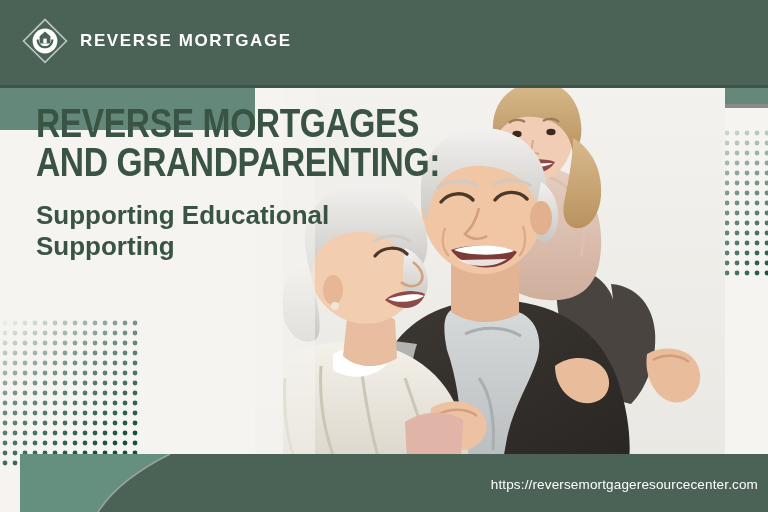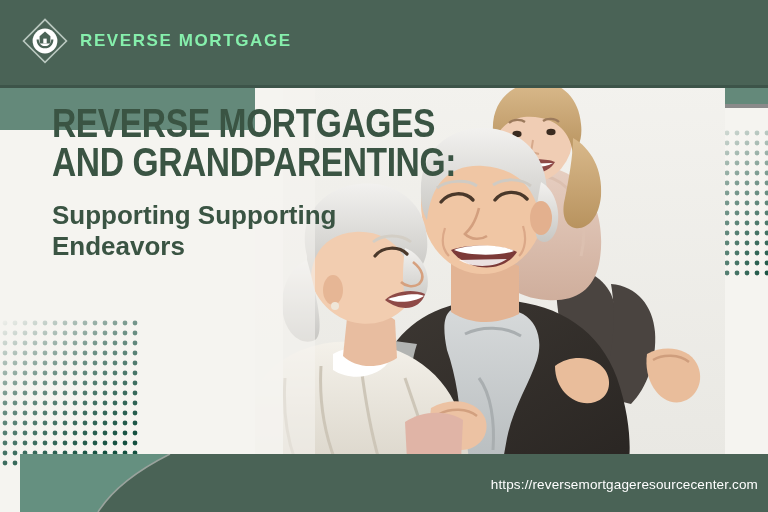--- a/index.html
+++ b/index.html
@@ -11,35 +11,35 @@
   .ribbons{position:absolute;left:0;top:0;width:768px;height:130px;overflow:hidden;}
   .ribbons svg{display:block;}
 
   
   .header-bar{position:absolute;left:0;top:0;width:768px;height:88px;background:#4a6356;
               z-index:5;}
   .header-bar:after{content:"";position:absolute;left:0;bottom:0;width:100%;height:3px;
                     background:#3d5449;}
   .brand{position:absolute;left:22px;top:18px;display:flex;align-items:center;gap:12px;}
   .logo-mark{width:46px;height:46px;position:relative;flex:0 0 auto;}
-  .brand-text{color:#86efac;font-weight:bold;font-size:17px;line-height:1.30;
+  .brand-text{color:#ffffff;font-weight:bold;font-size:17px;line-height:1.30;
               letter-spacing:1.6px;text-transform:uppercase;
               font-family:"Liberation Sans",sans-serif;}
   .brand-text div{white-space:nowrap;}
 
   
   .dots{position:absolute;z-index:2;}
   .dots-right{right:0;top:128px;width:96px;height:150px;}
   .dots-left{left:0;top:318px;width:140px;height:150px;}
 
   
   .photo{position:absolute;left:255px;top:78px;width:470px;height:382px;z-index:3;}
 
   
-  .copy{position:absolute;left:52px;top:104px;z-index:6;width:470px;}
+  .copy{position:absolute;left:36px;top:104px;z-index:6;width:470px;}
   .headline{color:#3a5443;font-weight:bold;font-size:40px;line-height:0.98;
             letter-spacing:-0.5px;text-transform:uppercase;margin:0;
             transform:scaleX(0.84);transform-origin:left center;
             font-family:"Liberation Sans Narrow","Liberation Sans",sans-serif;
             white-space:nowrap;}
   .headline .l2{display:block;}
   .subhead{color:#3a5443;font-weight:bold;font-size:26px;line-height:1.18;
            margin:18px 0 0 0;max-width:330px;
            font-family:"Liberation Sans",sans-serif;}
 
@@ -296,21 +296,21 @@
       </defs>
       <rect width="140" height="150" fill="url(#dotL)" mask="url(#mL)"></rect>
     </svg>
   </div>
 
   <div class="copy">
     <h1 class="headline">
       <span>REVERSE MORTGAGES</span>
       <span class="l2">AND GRANDPARENTING:</span>
     </h1>
-    <p class="subhead">Supporting Supporting Endeavors</p>
+    <p class="subhead">Supporting Educational Supporting</p>
   </div>
 
   <div class="footer">
     <svg width="768" height="58" viewBox="0 0 768 58" xmlns="http://www.w3.org/2000/svg">
       <rect width="768" height="58" fill="#4a6356"></rect>
       <path d="M0,0 L150,0 C120,14 92,34 76,58 L0,58 Z" fill="#659080"></path>
       <path d="M0,2 C96,2 150,0 150,0 C118,16 92,36 78,58 L0,58 Z" fill="#659080"></path>
       <path d="M150,0 C118,16 92,36 78,58" fill="none" stroke="#9aa39d" stroke-width="1.6"></path>
     </svg>
     <div class="footer-url">https://reversemortgageresourcecenter.com</div>

